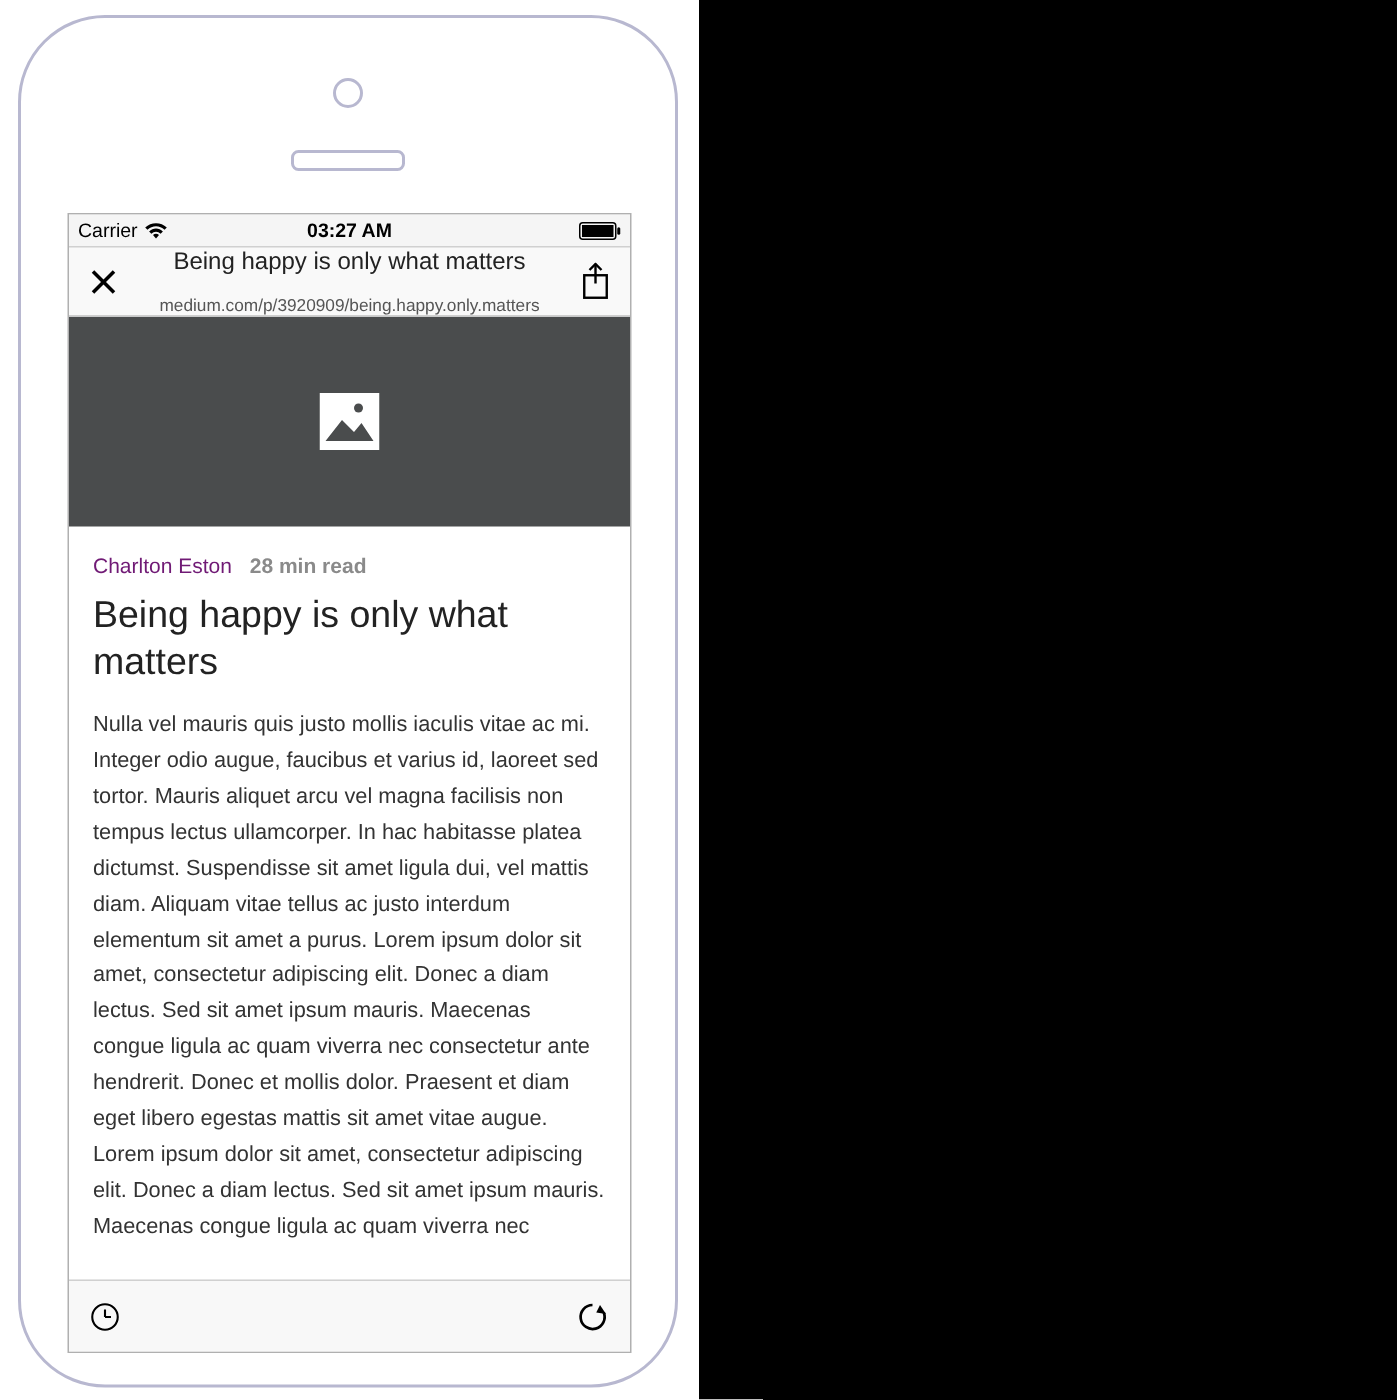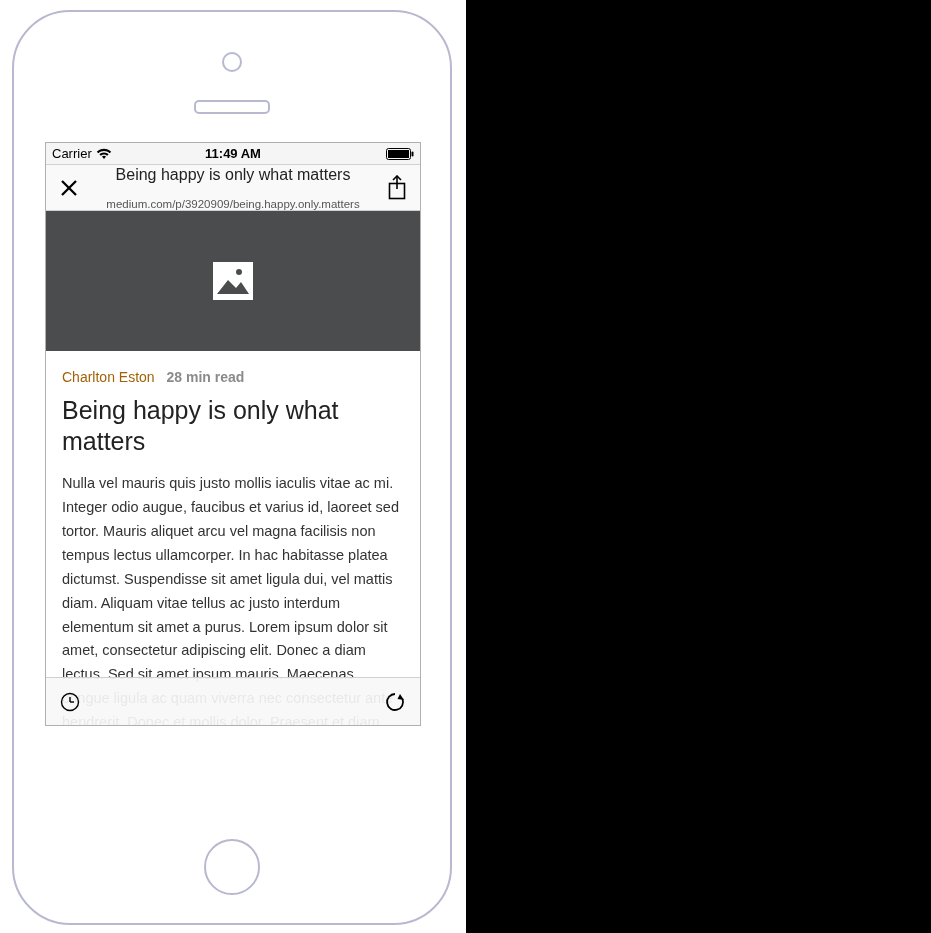--- a/index.html
+++ b/index.html
@@ -63,21 +63,21 @@
     border: 2px solid #b8b8d0;
     border-radius: 50%;
   }
 
   
   .screen {
     position: absolute;
     left: 31px;
     top: 130px;
     width: 376px;
-    height: 584px;
+    height: 760px;
     border: 1px solid #b0b0b0;
     background: #fff;
     overflow: hidden;
   }
 
   
   .status-bar {
     height: 22px;
     background: #f5f5f5;
     border-bottom: 1px solid #d0d0d0;
@@ -170,21 +170,21 @@
   .hero svg { display: block; }
 
   .article {
     padding: 18px 16px 0 16px;
   }
   .byline {
     font-size: 14px;
     color: #8a8a8a;
     margin-bottom: 10px;
   }
-  .byline .author { color: #a16207; }
+  .byline .author { color: #701a75; }
   .byline .read { margin-left: 8px; font-weight: bold; }
   .headline {
     font-size: 25px;
     line-height: 1.22;
     font-weight: 400;
     color: #222;
     margin-bottom: 16px;
   }
   .body-text {
     font-size: 14.5px;
@@ -223,21 +223,21 @@
         <div class="sb-left">
           <span>Carrier</span>
           <span class="wifi-icon">
             <svg width="16" height="12" viewBox="0 0 16 12">
               <path d="M8 11 L6 8.6 C6.6 8.1 7.3 7.8 8 7.8 C8.7 7.8 9.4 8.1 10 8.6 Z" fill="#000"></path>
               <path d="M3.4 6.3 C4.7 5.1 6.3 4.4 8 4.4 C9.7 4.4 11.3 5.1 12.6 6.3 L11.1 7.8 C10.2 7 9.1 6.5 8 6.5 C6.9 6.5 5.8 7 4.9 7.8 Z" fill="#000"></path>
               <path d="M0.8 3.7 C2.8 1.8 5.3 0.8 8 0.8 C10.7 0.8 13.2 1.8 15.2 3.7 L13.7 5.2 C12.1 3.7 10.1 2.9 8 2.9 C5.9 2.9 3.9 3.7 2.3 5.2 Z" fill="#000"></path>
             </svg>
           </span>
         </div>
-        <div class="sb-center">11:49 AM</div>
+        <div class="sb-center">03:27 AM</div>
         <div class="sb-right">
           <span class="battery-icon">
             <svg width="28" height="12" viewBox="0 0 28 12">
               <rect x="0.5" y="0.5" width="24" height="11" rx="2" fill="none" stroke="#000"></rect>
               <rect x="2" y="2" width="21" height="8" fill="#000"></rect>
               <rect x="25.5" y="3.5" width="2" height="5" rx="1" fill="#000"></rect>
             </svg>
           </span>
         </div>
       </div>

